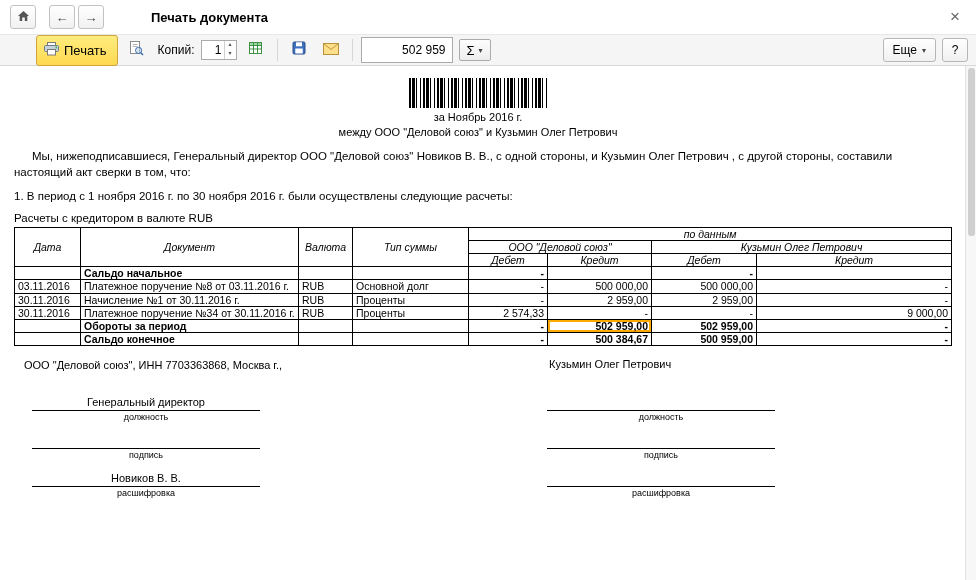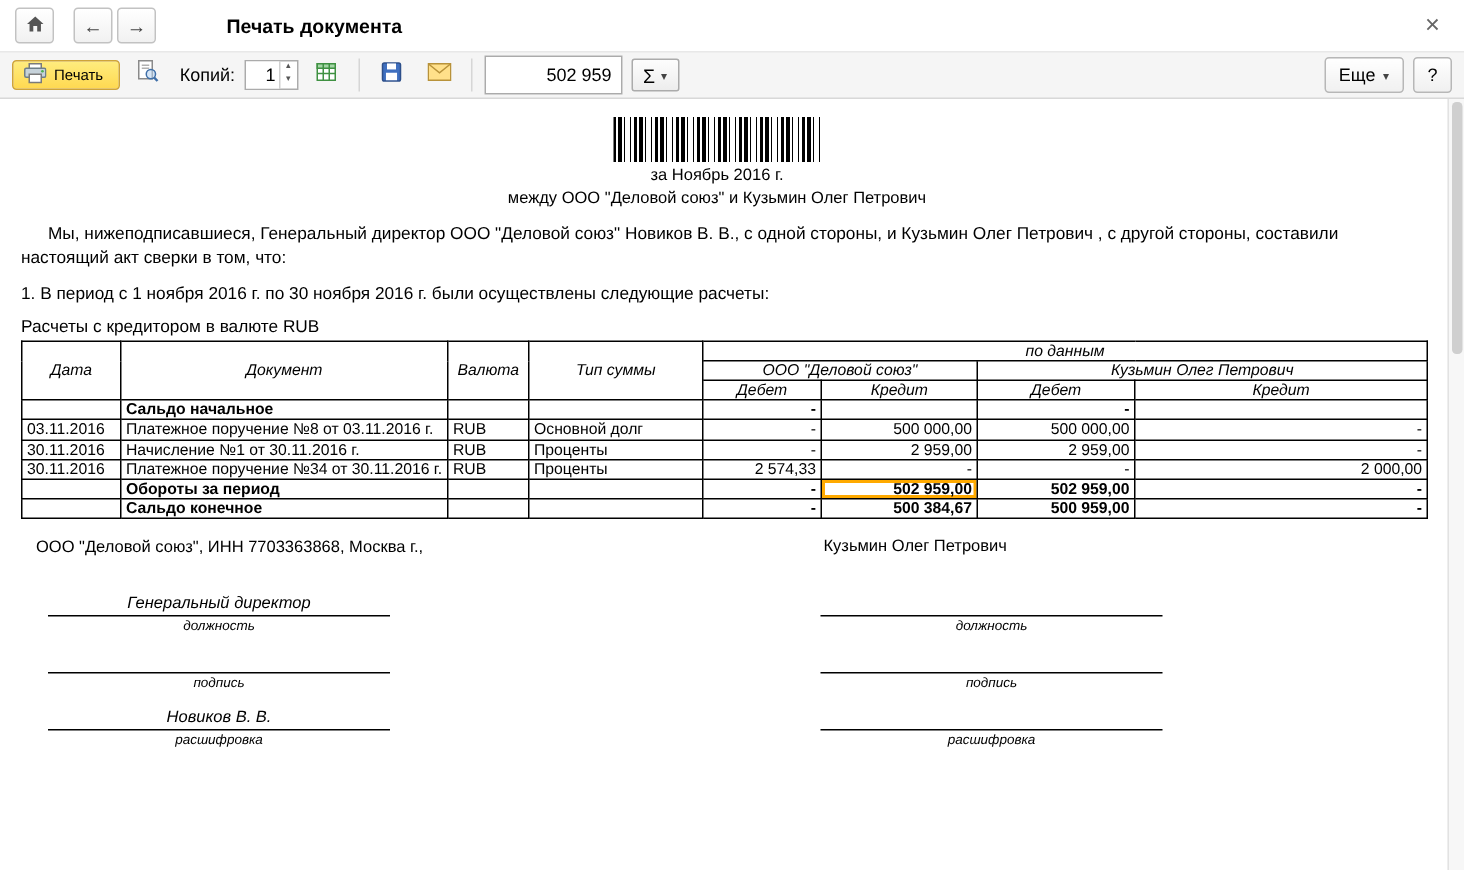--- a/index.html
+++ b/index.html
@@ -11,23 +11,23 @@
   .tb-btn { min-width:26px; height:24px; border:1px solid #c2c2c2; border-radius:3px;
             background:linear-gradient(#ffffff,#f1f1f1); display:flex; align-items:center;
             justify-content:center; font-size:13px; color:#444; cursor:pointer; }
   .nav-group { display:flex; gap:3px; margin-left:8px; }
   .win-title { font-weight:bold; font-size:13px; margin-left:42px; }
   .close-btn { margin-left:auto; font-size:17px; color:#666; width:22px; text-align:center; cursor:pointer; }
 
   
   .toolbar { height:32px; background:#f5f5f5; border-top:1px solid #e8e8e8; border-bottom:1px solid #d8d8d8;
              display:flex; align-items:center; gap:6px; padding:0 8px; }
-  .print-btn { display:flex; align-items:center; gap:5px; height:20px; padding:0 10px 0 7px;
+  .print-btn { display:flex; align-items:center; gap:5px; height:31px; padding:0 10px 0 7px;
                border:1px solid #cfa43a; border-radius:3px; background:linear-gradient(#ffec7e,#ffd951);
-               font-size:10px; cursor:pointer; font-family:inherit; }
+               font-size:13px; cursor:pointer; font-family:inherit;margin-left:28px; }
   .icon-btn { width:26px; height:24px; border:1px solid transparent; border-radius:3px; background:transparent;
               display:flex; align-items:center; justify-content:center; cursor:pointer; }
   .copies-label { font-size:12px; margin-left:2px; }
   .spinner { display:flex; height:20px; border:1px solid #ababab; background:#fff; }
   .spinner input { width:22px; border:none; outline:none; font-size:12px; text-align:right; padding-right:2px; font-family:inherit; }
   .spin-arrows { display:flex; flex-direction:column; width:12px; border-left:1px solid #d0d0d0; }
   .spin-arrows span { flex:1; font-size:6px; line-height:6px; text-align:center; color:#555; cursor:pointer; }
   .vsep { width:1px; height:22px; background:#d6d6d6; margin:0 2px; }
   .sum-input { width:92px; height:20px; border:1px solid #ababab; font-size:12px; text-align:right;
                padding:12px 6px; font-family:inherit; background:#fff; }
@@ -66,21 +66,21 @@
 
   .parties-row { display:flex; margin-top:12px; font-size:11px; }
   .org-left { margin-left:14px; width:300px; line-height:1.45; }
   .org-left .l2 { text-align:center; }
   .org-right { margin-left:225px; }
 
   .sig-grid { display:flex; margin-top:10px; }
   .sig-col { width:228px; }
   .sig-col.left { margin-left:22px; }
   .sig-col.right { margin-left:287px; }
-  .sig-block { margin-top:12px;font-style:italic; }
+  .sig-block { margin-top:12px; }
   .sig-value { height:15px; text-align:center; border-bottom:1px solid #000; font-size:11px; }
   .sig-label { text-align:center; font-size:9px; margin-top:1px; }
 
   .scrollbar { position:absolute; top:0; right:0; width:11px; height:100%; background:#f7f7f7; border-left:1px solid #e2e2e2; }
   .scroll-thumb { position:absolute; top:2px; left:2px; width:7px; height:168px; background:#cfcfcf; border-radius:3px; }
 </style>
 </head>
 <body>
 
 <div>
@@ -264,21 +264,21 @@
             <td class="num">-</td>
           </tr>
           <tr>
             <td class="c-date">30.11.2016</td>
             <td class="c-doc">Платежное поручение №34 от 30.11.2016 г.</td>
             <td class="c-cur">RUB</td>
             <td class="c-type">Проценты</td>
             <td class="num">2 574,33</td>
             <td class="num">-</td>
             <td class="num">-</td>
-            <td class="num">2 000,00</td>
+            <td class="num">9 000,00</td>
           </tr>
           <tr class="bold">
             <td class="c-date"></td>
             <td class="c-doc">Обороты за период</td>
             <td class="c-cur"></td>
             <td class="c-type"></td>
             <td class="num">-</td>
             <td class="num hl">502 959,00</td>
             <td class="num">502 959,00</td>
             <td class="num">-</td>

